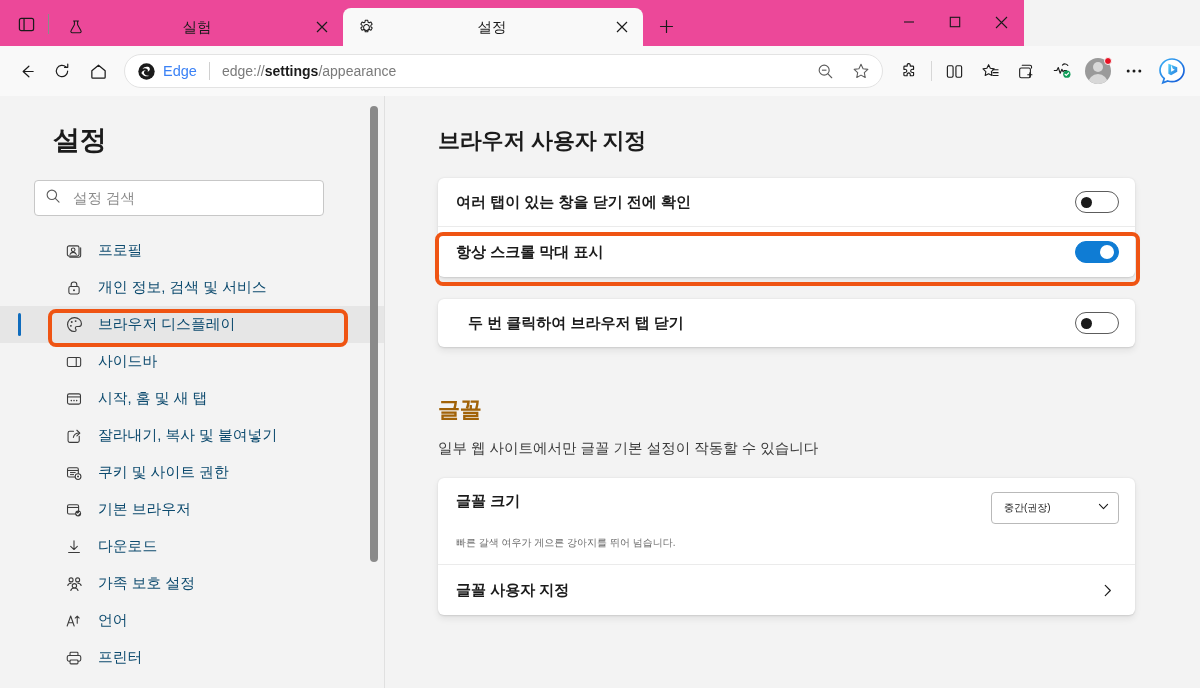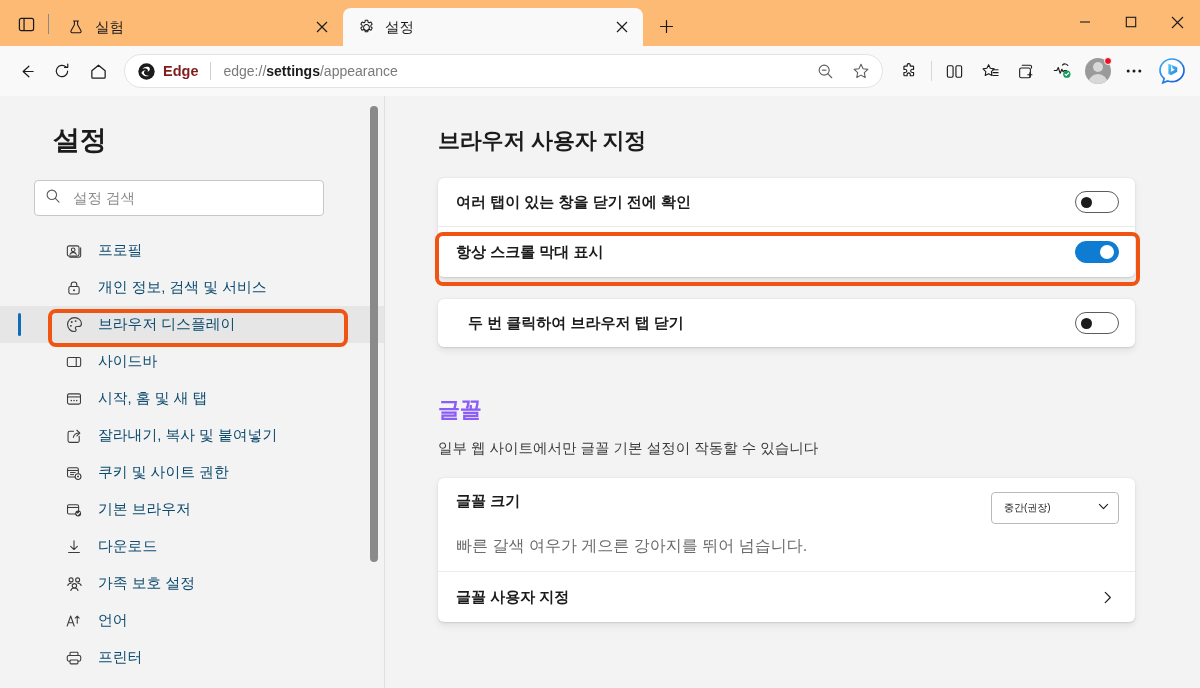--- a/index.html
+++ b/index.html
@@ -5,23 +5,23 @@
   * { box-sizing: border-box; margin: 0; padding: 0; }
   html, body {
     width: 1200px; height: 688px;
     font-family: "Liberation Sans", "DejaVu Sans", sans-serif;
     overflow: hidden;
     background: #f3f3f3;
   }
 
   
   .titlebar {
-    position: absolute; left: 0; top: 0; width: 1200px; height: 46px;
-    background: #fdba74;
-    display: flex; align-items: flex-end;
+    position: absolute; left: 0; top: 0; width: 1024px; height: 46px;
+    background: #ec4899;
+    display: flex; align-items: flex-end; text-align: center;
   }
   .tabstrip { display: flex; align-items: flex-end; height: 46px; flex: 1; }
 
   .tab-search-btn {
     width: 40px; height: 40px; margin-left: 6px; margin-bottom: 2px;
     display: flex; align-items: center; justify-content: center;
     border-radius: 6px; cursor: pointer;
   }
   .vdiv { width: 1px; height: 20px; background: #8a8a8a; margin: 0 4px 12px 2px; }
 
@@ -65,21 +65,21 @@
     display: flex; align-items: center; justify-content: center; cursor: pointer;
   }
   .tb-btn.wide { width: 40px; flex: 0 0 40px; }
 
   .omnibox {
     flex: 1; height: 34px; margin: 0 8px; background: #ffffff;
     border-radius: 17px; display: flex; align-items: center;
     padding: 0 6px 0 10px; gap: 6px; border: 1px solid #e3e3e3;
   }
   .om-edgeicon { width: 22px; height: 22px; flex: 0 0 22px; display:flex; align-items:center; justify-content:center;}
-  .om-edgelabel { font-size: 14.5px; color: #7f1d1d; font-weight: bold; }
+  .om-edgelabel { font-size: 14.5px; color: #3b82f6; }
   .om-sep { width: 1px; height: 18px; background: #d0d0d0; margin: 0 6px; }
   .om-url { flex: 1; font-size: 14px; color: #7a7a7a; white-space: nowrap; overflow: hidden; }
   .om-url b { color: #1b1b1b; font-weight: 600; }
   .om-icon { width: 30px; height: 30px; border-radius: 5px; flex: 0 0 30px;
     display: flex; align-items: center; justify-content: center; cursor: pointer; }
 
   .tb-sep { width: 1px; height: 20px; background: #d7d7d7; margin: 0 4px; }
 
   .avatar-wrap { position: relative; width: 36px; height: 36px; display:flex; align-items:center; justify-content:center; cursor:pointer; border-radius:6px;}
   .avatar {
@@ -145,34 +145,34 @@
   .sidebar-divider {
     position: absolute; right: 0; top: 0; width: 1px; height: 592px; background: #e0e0e0;
   }
 
   
   .content {
     flex: 1; height: 592px; overflow: hidden; padding: 30px 0 0 53px;
     position: relative;
   }
   .section-h1 { font-size: 22px; font-weight: 700; color: #1b1b1b; margin-bottom: 22px; letter-spacing: -0.2px;}
-  .section-h2 { font-size: 22px; font-weight: 700; color: #8b5cf6; margin-bottom: 14px; letter-spacing: -0.2px;}
+  .section-h2 { font-size: 22px; font-weight: 700; color: #a16207; margin-bottom: 14px; letter-spacing: -0.2px;}
   .section-desc { font-size: 14.5px; color: #3b3b3b; margin-bottom: 20px; }
 
   .card {
     width: 697px; background: #ffffff; border-radius: 6px;
     box-shadow: 0 0.6px 1.8px rgba(0,0,0,0.11), 0 3.2px 7.2px rgba(0,0,0,0.07);
     overflow: hidden;
   }
   .row {
     height: 48px; display: flex; align-items: center; padding: 0 16px 0 18px;
     position: relative;
   }
   .row-label { font-size: 15px; font-weight: 600; color: #1b1b1b; flex: 1; }
-  .row-sublabel { font-size: 16px; color: #6b6b6b; margin-top: 12px; }
+  .row-sublabel { font-size: 10px; color: #6b6b6b; margin-top: 12px; }
   .rowsep { height: 1px; background: #ebebeb; margin: 0 0px; }
 
   .toggle {
     width: 44px; height: 22px; border-radius: 11px; position: relative;
     cursor: pointer; flex: 0 0 44px;
   }
   .toggle.off { background: #ffffff; border: 1px solid #5c5c5c; }
   .toggle.off .knob {
     position: absolute; width: 11px; height: 11px; border-radius: 50%;
     background: #1b1b1b; left: 5px; top: 4.5px;

